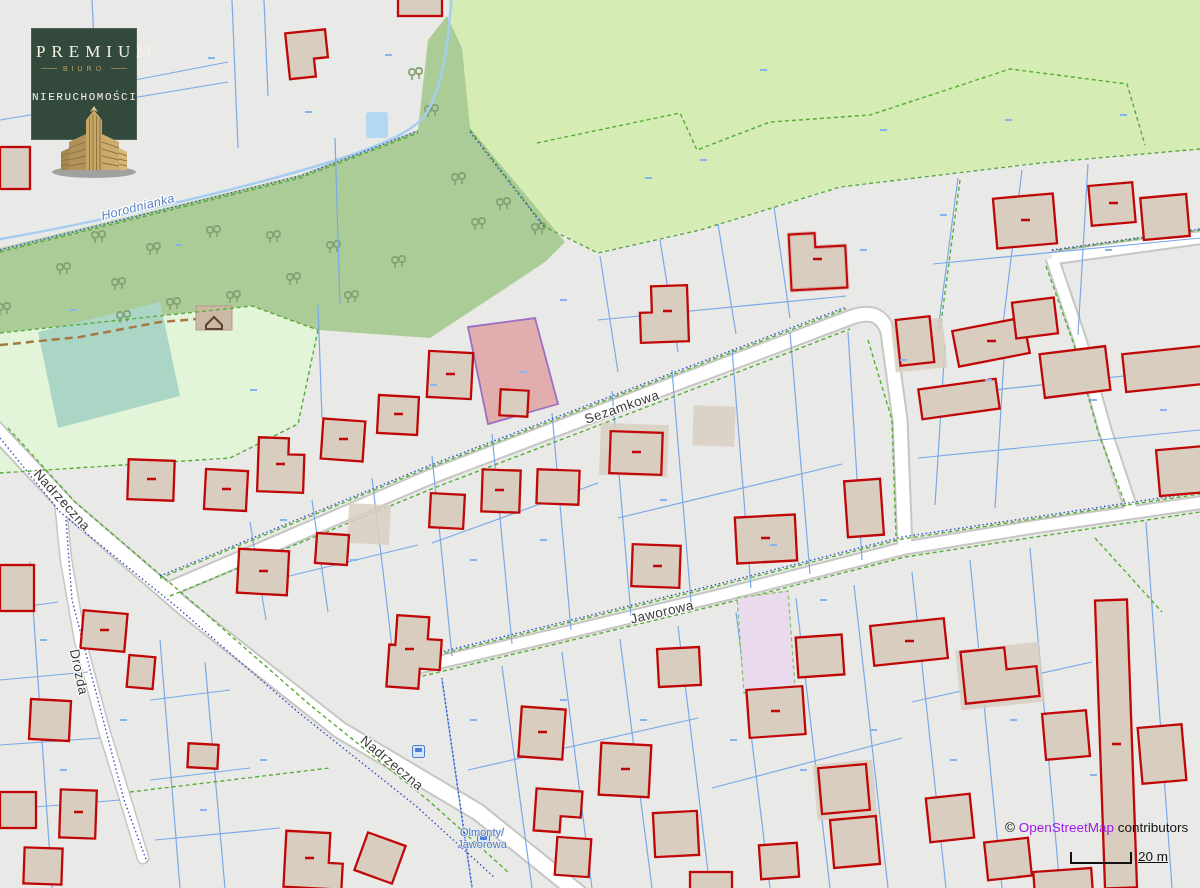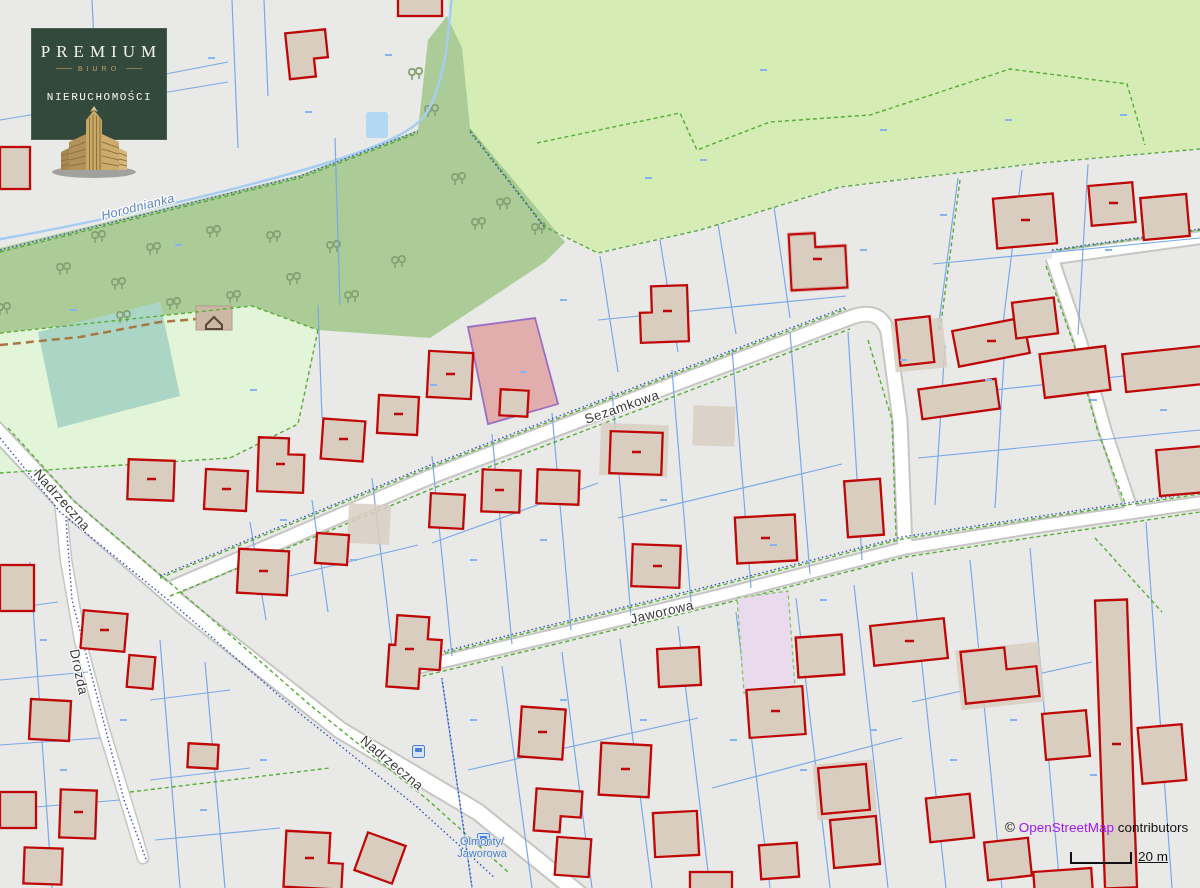--- a/index.html
+++ b/index.html
@@ -6,21 +6,21 @@
   #map{position:relative;width:1200px;height:888px;overflow:hidden;background:#e9e9e7;}
   #map svg.base{position:absolute;left:0;top:0;}
   .maplabel{position:absolute;color:#3b3b3b;font-size:13.5px;letter-spacing:.5px;white-space:nowrap;
     text-shadow:1px 0 0 #fff,-1px 0 0 #fff,0 1px 0 #fff,0 -1px 0 #fff,1px 1px 0 #fff,-1px -1px 0 #fff,1px -1px 0 #fff,-1px 1px 0 #fff;}
   .water{color:#5b82c2;font-style:italic;font-size:12.5px;letter-spacing:.4px;}
   .busstop-label{position:absolute;color:#4a7fd4;font-size:11px;line-height:12px;text-align:center;
     text-shadow:1px 0 0 #e9e9e7,-1px 0 0 #e9e9e7,0 1px 0 #e9e9e7,0 -1px 0 #e9e9e7;}
   .bus-icon{position:absolute;width:11px;height:11px;background:#d7e6f7;border:1.5px solid #4a7fd4;border-radius:2px;}
   .bus-icon:after{content:"";position:absolute;left:2px;top:2px;width:7px;height:4px;background:#4a7fd4;border-radius:1px;}
   
-  .logo{position:absolute;left:31px;top:28px;width:136px;height:112px;background:#32493c;overflow:visible;
+  .logo{position:absolute;left:31px;top:28px;width:106px;height:112px;background:#32493c;overflow:visible;
     text-align:center;box-shadow:0 0 0 1px rgba(255,255,255,.12) inset;}
   .logo-title{font-family:"Liberation Serif",serif;color:#f4f1e6;font-size:17px;letter-spacing:6px;margin-top:14px;margin-left:5px;}
   .logo-sub{display:flex;align-items:center;justify-content:center;gap:6px;margin-top:3px;color:#bfa268;font-size:7px;letter-spacing:4px;}
   .logo-sub:before,.logo-sub:after{content:"";width:16px;height:1px;background:#8a7a55;}
   .logo-sub2{font-family:Liberation Mono, monospace;color:#f4f1e6;font-size:11px;letter-spacing:1.5px;margin-top:19px;margin-left:1px;}
   .logo svg{position:absolute;left:0;top:56px;overflow:visible;}
   
   .attrib{position:absolute;left:1005px;top:820px;font-size:13.5px;color:#111;white-space:nowrap;}
   .attrib .osm{color:#a21ae8;margin-top:43px;}
   .scalebar{position:absolute;left:1070px;top:852px;width:58px;height:10px;
@@ -227,21 +227,21 @@
 
 <div class="maplabel" style="left:622px;top:407px;transform:translate(-50%,-50%) rotate(-19deg);">Sezamkowa</div>
 <div class="maplabel" style="left:662px;top:612px;transform:translate(-50%,-50%) rotate(-13deg);">Jaworowa</div>
 <div class="maplabel" style="left:62px;top:500px;transform:translate(-50%,-50%) rotate(48deg);">Nadrzeczna</div>
 <div class="maplabel" style="left:392px;top:763px;transform:translate(-50%,-50%) rotate(40deg);">Nadrzeczna</div>
 <div class="maplabel" style="left:79px;top:672px;transform:translate(-50%,-50%) rotate(78deg);">Drozda</div>
 <div class="maplabel water" style="left:138px;top:207px;transform:translate(-50%,-50%) rotate(-14deg);">Horodnianka</div>
 
 <div class="bus-icon" style="left:477px;top:833px;"></div>
 <div class="bus-icon" style="left:412px;top:745px;"></div>
-<div class="busstop-label" style="left:447px;top:826px;width:70px;margin-top:9px;">
+<div class="busstop-label" style="left:447px;top:826px;width:70px;">
   <span>Olmonty/</span><br>
   <span>Jaworowa</span>
 </div>
 
 <div class="logo">
   <div class="logo-title">PREMIUM</div>
   <div class="logo-sub">BIURO</div>
   <div class="logo-sub2">NIERUCHOMOŚCI</div>
   <svg width="126" height="96" viewBox="0 0 126 96">
     <ellipse cx="63" cy="88" rx="42" ry="6" fill="rgba(30,30,30,0.35)"></ellipse>

